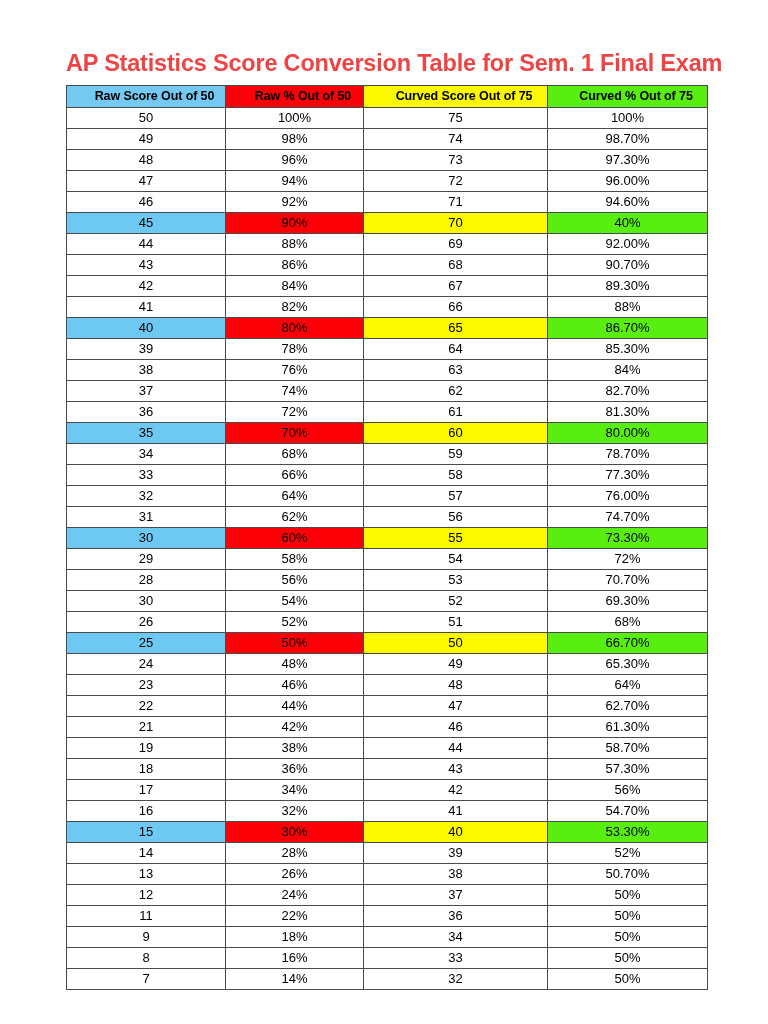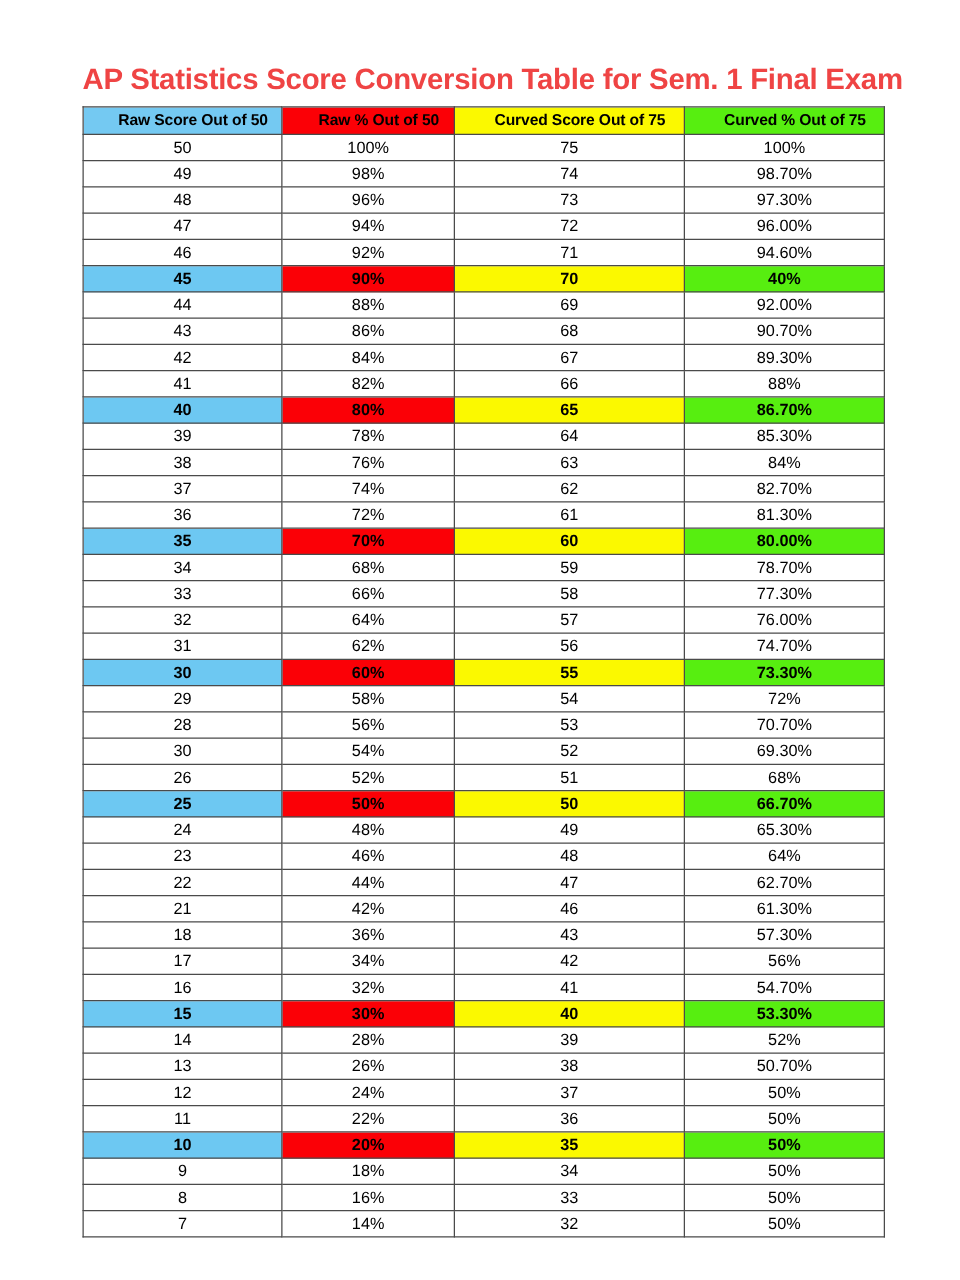--- a/index.html
+++ b/index.html
@@ -74,21 +74,21 @@
 
   table.conv tbody td {
     height: 20px;
     line-height: 20px;
     font-size: 13px;
     font-weight: normal;
     background: #ffffff;
     white-space: nowrap;
   }
   tbody tr.hl td {
-    font-weight: bold;
+    font-weight: normal;
   }
   tbody tr.hl td.col-raw       { background: #6DC8F2; }
   tbody tr.hl td.col-rawpct    { background: #FB0006; }
   tbody tr.hl td.col-curved    { background: #FBF900; margin-top: 36px; }
   tbody tr.hl td.col-curvedpct { background: #57EE10; }
 </style>
 </head>
 <body>
 
 <div class="page">
@@ -286,20 +286,26 @@
             <td class="col-curved">47</td>
             <td class="col-curvedpct">62.70%</td>
           </tr>
           <tr class="">
             <td class="col-raw">21</td>
             <td class="col-rawpct">42%</td>
             <td class="col-curved">46</td>
             <td class="col-curvedpct">61.30%</td>
           </tr>
           <tr class="">
+            <td class="col-raw">19</td>
+            <td class="col-rawpct">38%</td>
+            <td class="col-curved">44</td>
+            <td class="col-curvedpct">58.70%</td>
+          </tr>
+          <tr class="">
             <td class="col-raw">18</td>
             <td class="col-rawpct">36%</td>
             <td class="col-curved">43</td>
             <td class="col-curvedpct">57.30%</td>
           </tr>
           <tr class="">
             <td class="col-raw">17</td>
             <td class="col-rawpct">34%</td>
             <td class="col-curved">42</td>
             <td class="col-curvedpct">56%</td>
@@ -333,26 +339,20 @@
             <td class="col-rawpct">24%</td>
             <td class="col-curved">37</td>
             <td class="col-curvedpct">50%</td>
           </tr>
           <tr class="">
             <td class="col-raw">11</td>
             <td class="col-rawpct">22%</td>
             <td class="col-curved">36</td>
             <td class="col-curvedpct">50%</td>
           </tr>
-          <tr class="hl">
-            <td class="col-raw">10</td>
-            <td class="col-rawpct">20%</td>
-            <td class="col-curved">35</td>
-            <td class="col-curvedpct">50%</td>
-          </tr>
           <tr class="">
             <td class="col-raw">9</td>
             <td class="col-rawpct">18%</td>
             <td class="col-curved">34</td>
             <td class="col-curvedpct">50%</td>
           </tr>
           <tr class="">
             <td class="col-raw">8</td>
             <td class="col-rawpct">16%</td>
             <td class="col-curved">33</td>

